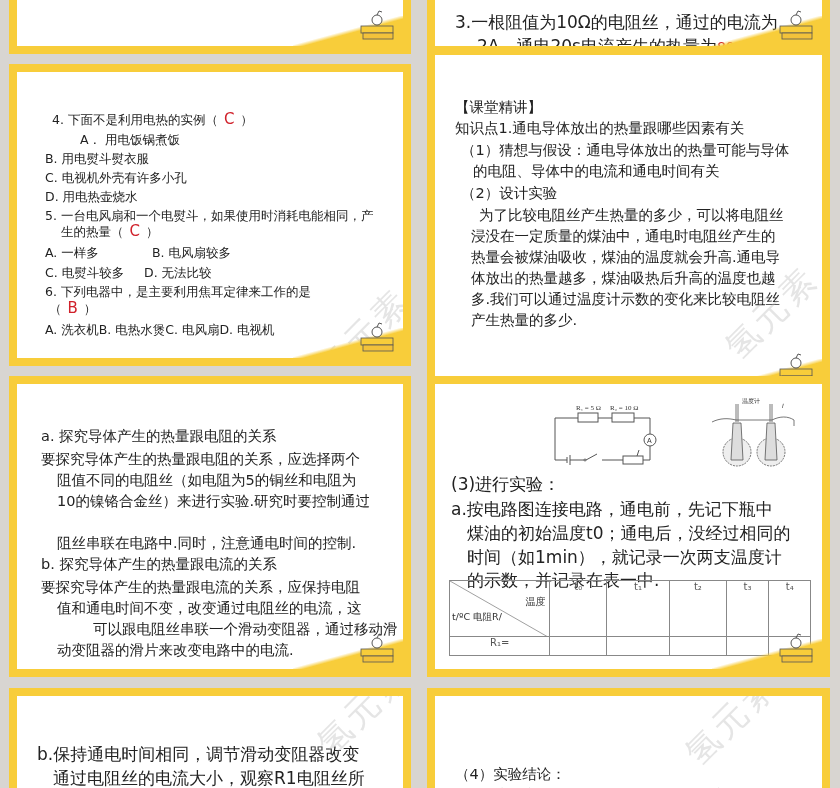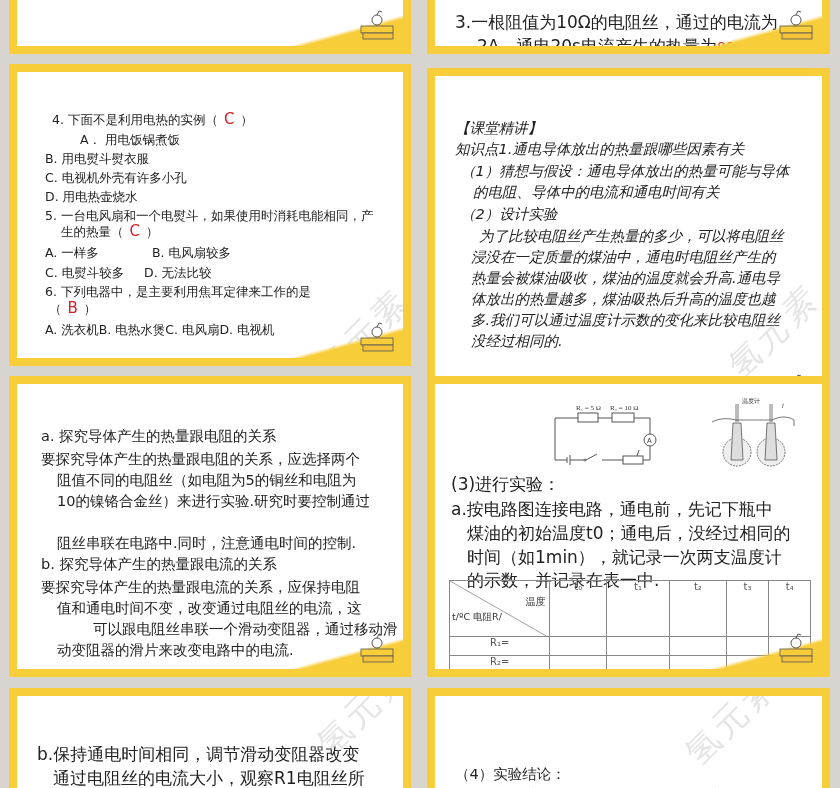--- a/index.html
+++ b/index.html
@@ -93,32 +93,32 @@
   <div class="watermark" style="left:290px; top:240px;">氢元素</div>
   <div class="corner-wedge"></div>
   <svg class="books-icon" viewBox="0 0 40 38">
     <rect x="4" y="20" width="32" height="7" fill="#f8cd3a" stroke="#555" stroke-width="0.8"></rect>
     <rect x="6" y="27" width="30" height="6" fill="#f3c23a" stroke="#555" stroke-width="0.8"></rect>
     <circle cx="20" cy="14" r="5" fill="#fff" stroke="#444" stroke-width="0.9"></circle>
     <path d="M20 9 L22 5 L25 6" fill="none" stroke="#444" stroke-width="0.9"></path>
   </svg>
 </div>
 
-<div class="slide" style="left:427px; top:68px; width:403px; height:350px;font-style:italic;">
+<div class="slide" style="left:427px; top:47px; width:403px; height:350px;">
   <div class="txt q-med" style="left:20px; top:42px;">【课堂精讲】</div>
   <div class="txt q-med" style="left:20px; top:63px;">知识点1.通电导体放出的热量跟哪些因素有关</div>
   <div class="txt q-med" style="left:26px; top:85px;">（1）猜想与假设：通电导体放出的热量可能与导体</div>
   <div class="txt q-med" style="left:38px; top:106px;">的电阻、导体中的电流和通电时间有关</div>
   <div class="txt q-med" style="left:26px; top:128px;">（2）设计实验</div>
   <div class="txt q-med" style="left:44px; top:150px;">为了比较电阻丝产生热量的多少，可以将电阻丝</div>
   <div class="txt q-med" style="left:36px; top:171px;">浸没在一定质量的煤油中，通电时电阻丝产生的</div>
   <div class="txt q-med" style="left:36px; top:192px;">热量会被煤油吸收，煤油的温度就会升高.通电导</div>
   <div class="txt q-med" style="left:36px; top:213px;">体放出的热量越多，煤油吸热后升高的温度也越</div>
   <div class="txt q-med" style="left:36px; top:234px;">多.我们可以通过温度计示数的变化来比较电阻丝</div>
-  <div class="txt q-med" style="left:36px; top:255px;">没经过相同的.</div>
+  <div class="txt q-med" style="left:36px; top:255px;">产生热量的多少.</div>
 
   <div class="watermark" style="left:280px; top:235px;">氢元素</div>
   <div class="corner-wedge"></div>
   <svg class="books-icon" viewBox="0 0 40 38">
     <rect x="4" y="20" width="32" height="7" fill="#f8cd3a" stroke="#555" stroke-width="0.8"></rect>
     <rect x="6" y="27" width="30" height="6" fill="#f3c23a" stroke="#555" stroke-width="0.8"></rect>
     <circle cx="20" cy="14" r="5" fill="#fff" stroke="#444" stroke-width="0.9"></circle>
     <path d="M20 9 L22 5 L25 6" fill="none" stroke="#444" stroke-width="0.9"></path>
   </svg>
 </div>
@@ -207,28 +207,20 @@
       <td style="width:40px;">t₄</td>
     </tr>
     <tr style="height:19px;">
       <td>R₁=</td>
       <td></td>
       <td></td>
       <td></td>
       <td></td>
       <td></td>
     </tr>
-    <tr style="height:19px;">
-      <td>R₂=</td>
-      <td></td>
-      <td></td>
-      <td></td>
-      <td></td>
-      <td></td>
-    </tr>
   </tbody>
     </table>
 
   <div class="corner-wedge"></div>
   <svg class="books-icon" viewBox="0 0 40 38">
     <rect x="4" y="20" width="32" height="7" fill="#f8cd3a" stroke="#555" stroke-width="0.8"></rect>
     <rect x="6" y="27" width="30" height="6" fill="#f3c23a" stroke="#555" stroke-width="0.8"></rect>
     <circle cx="20" cy="14" r="5" fill="#fff" stroke="#444" stroke-width="0.9"></circle>
     <path d="M20 9 L22 5 L25 6" fill="none" stroke="#444" stroke-width="0.9"></path>
   </svg>

